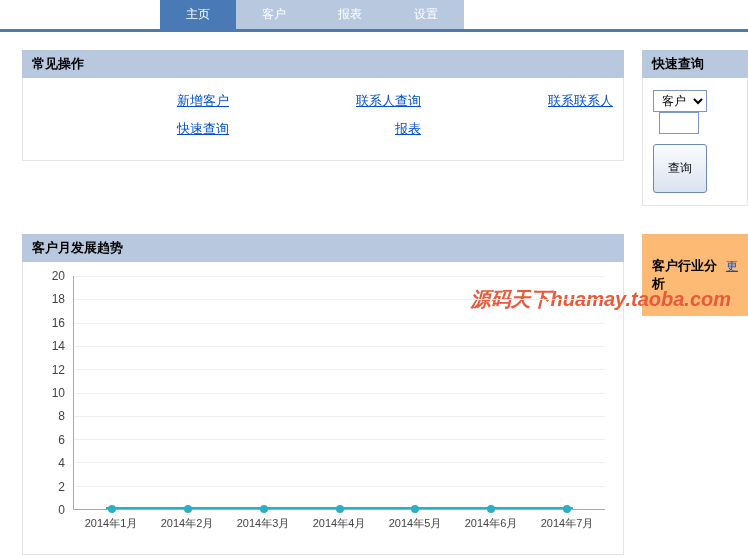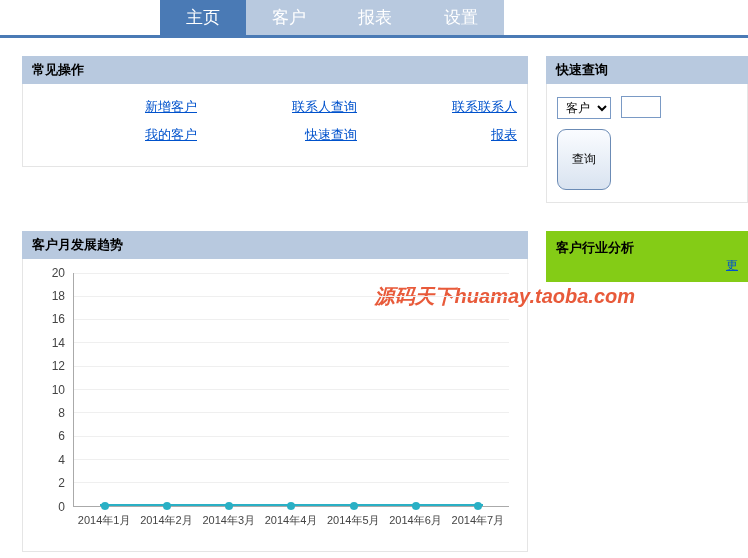--- a/index.html
+++ b/index.html
@@ -1,66 +1,65 @@
 <!DOCTYPE html>
 <html><head>
 <meta charset="utf-8">
 <style>
 * { margin: 0; padding: 0; box-sizing: border-box; }
 body { font-family: -apple-system, "Microsoft YaHei", sans-serif; font-size: 13px; background: #fff; width: 748px; }
 .topbar { display: flex; padding-left: 160px; border-bottom: 3px solid #4a7ab5; }
-.tab { padding: 6px 26px; color: #fff; background: #b8c9df; font-size: 17px; cursor: pointer; }
+.tab { padding: 6px 26px; color: #fff; background: #b8c9df; font-size: 12px; cursor: pointer; }
 .tab.active { background: #4a7ab5; }
 .content { display: flex; padding: 18px 0 0 22px; gap: 18px; }
-.left-col { width: 506px; }
+.left-col { width: 602px; }
 .right-col { flex: 1; }
 .panel-header { background: #b8c9df; padding: 5px 10px; font-weight: bold; color: #000; font-size: 13px; }
 .panel-body { padding: 14px 10px 22px 14px; border: 1px solid #e5e5e5; border-top: none; text-align: right; }
 .link-grid { display: grid; grid-template-columns: 1fr 1fr 1fr; row-gap: 10px; }
 .link { color: #0052cc; text-decoration: underline; cursor: pointer; font-size: 13px; }
 .quick-body { border: 1px solid #e5e5e5; border-top: none; padding: 12px 10px; }
 .select { border: 1px solid #7a9ac5; background: #fff; font-size: 12px; height: 22px; padding: 0 4px; }
 .text-input { border: 1px solid #7a9ac5; height: 22px; width: 40px; margin-left: 6px; }
-.btn { display: inline-block; margin-top: 10px; padding: 21px 14px; border: 1px solid #6b8bb5; background: linear-gradient(#fafcff,#d9e3f0); border-radius: 9px; cursor: pointer; font-size: 12px; }
+.btn { display: inline-block; margin-top: 10px; padding: 15px 14px; border: 1px solid #6b8bb5; background: linear-gradient(#fafcff,#d9e3f0); border-radius: 3px; cursor: pointer; font-size: 12px; }
 .chart-panel { border: 1px solid #e5e5e5; border-top: none; padding: 10px 6px 18px 6px; }
 .chart-area { position: relative; height: 260px; margin: 4px 6px 0 14px; }
 .y-ticks { position: absolute; left: 0; top: 0; bottom: 26px; width: 26px; }
 .y-tick { position: absolute; right: 4px; font-size: 12px; color: #444; transform: translateY(-50%); }
 .plot { position: absolute; left: 30px; right: 6px; top: 0; bottom: 26px; border-left: 1px solid #aaa; border-bottom: 1px solid #aaa; }
 .grid-line { position: absolute; left: 0; right: 0; border-top: 1px solid #efefef; }
 .x-labels { position: absolute; left: 30px; right: 6px; bottom: 0; height: 20px; display: flex; }
 .x-label { flex: 1; text-align: center; font-size: 11px; color: #444; }
 .data-points { position: absolute; left: 0; right: 0; bottom: -4px; height: 8px; display: flex; }
 .point { flex: 1; display: flex; justify-content: center; }
 .dot { width: 8px; height: 8px; background: #2ab0c5; border-radius: 50%; }
 .data-line { position: absolute; left: 6%; right: 6%; bottom: 0; border-top: 2px solid #2ab0c5; }
 .watermark { position: absolute; right: -120px; top: 10px; color: #e85a3a; font-size: 20px; font-weight: bold; pointer-events: none; white-space: nowrap; font-style: italic; }
 .row2 { display: flex; padding: 28px 0 0 22px; gap: 18px; }
-.industry-header { background: #84cc16; padding: 8px 10px; font-weight: bold; font-size: 13px; display: flex; align-items: baseline; flex-direction: column; }
+.industry-header { background: #fdba74; padding: 23px 10px; font-weight: bold; font-size: 13px; display: flex; align-items: baseline; }
 .more-link { color: #0052cc; margin-left: auto; text-decoration: underline; cursor: pointer; font-weight: normal; font-size: 12px; }
 </style>
 </head>
 <body>
 
 <div class="topbar">
   <div class="tab active">主页</div>
   <div class="tab">客户</div>
   <div class="tab">报表</div>
   <div class="tab">设置</div>
 </div>
 
 <div class="content">
   <div class="left-col">
     <div class="panel-header">常见操作</div>
     <div class="panel-body">
       <div class="link-grid">
         <a class="link">新增客户</a>
         <a class="link">联系人查询</a>
         <a class="link">联系联系人</a>
-        <a class="link">我的客户</a>
         <a class="link">快速查询</a>
         <a class="link">报表</a>
       </div>
     </div>
   </div>
   <div class="right-col">
     <div class="panel-header">快速查询</div>
     <div class="quick-body">
       <div>
         <select class="select">

